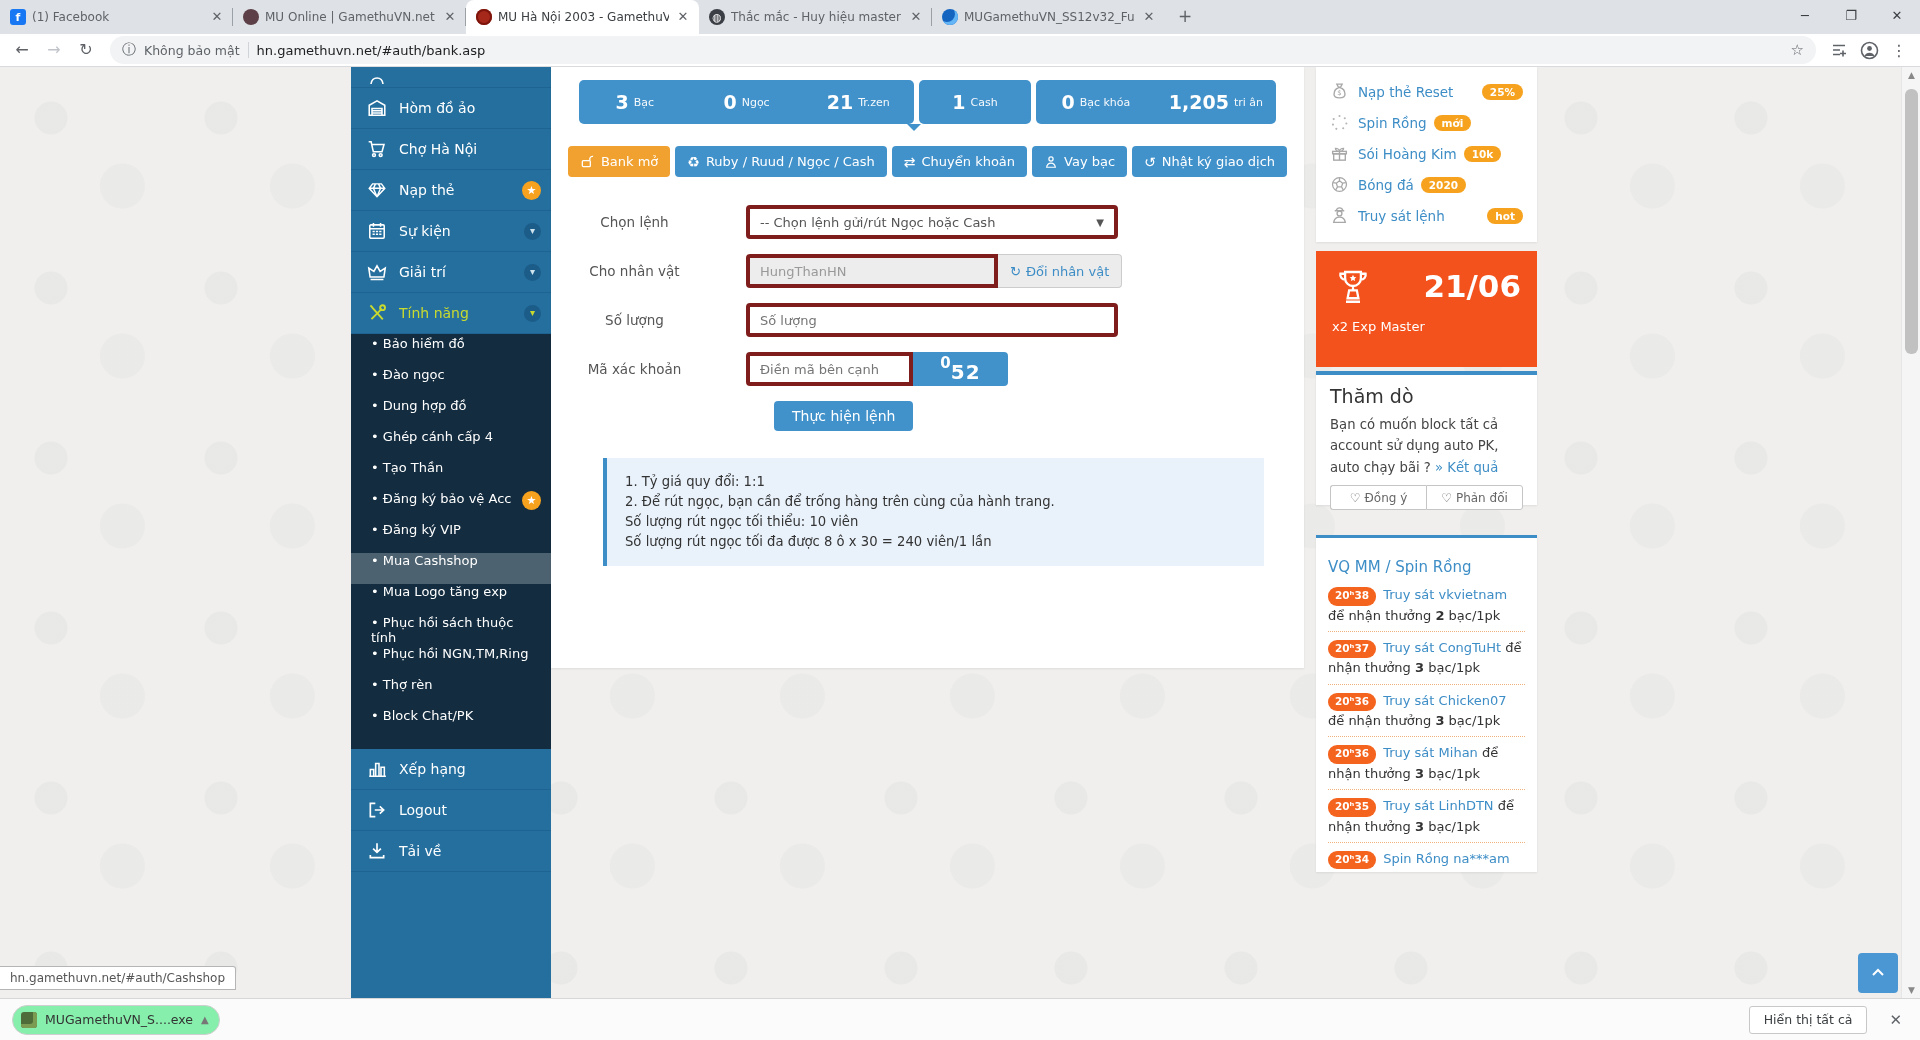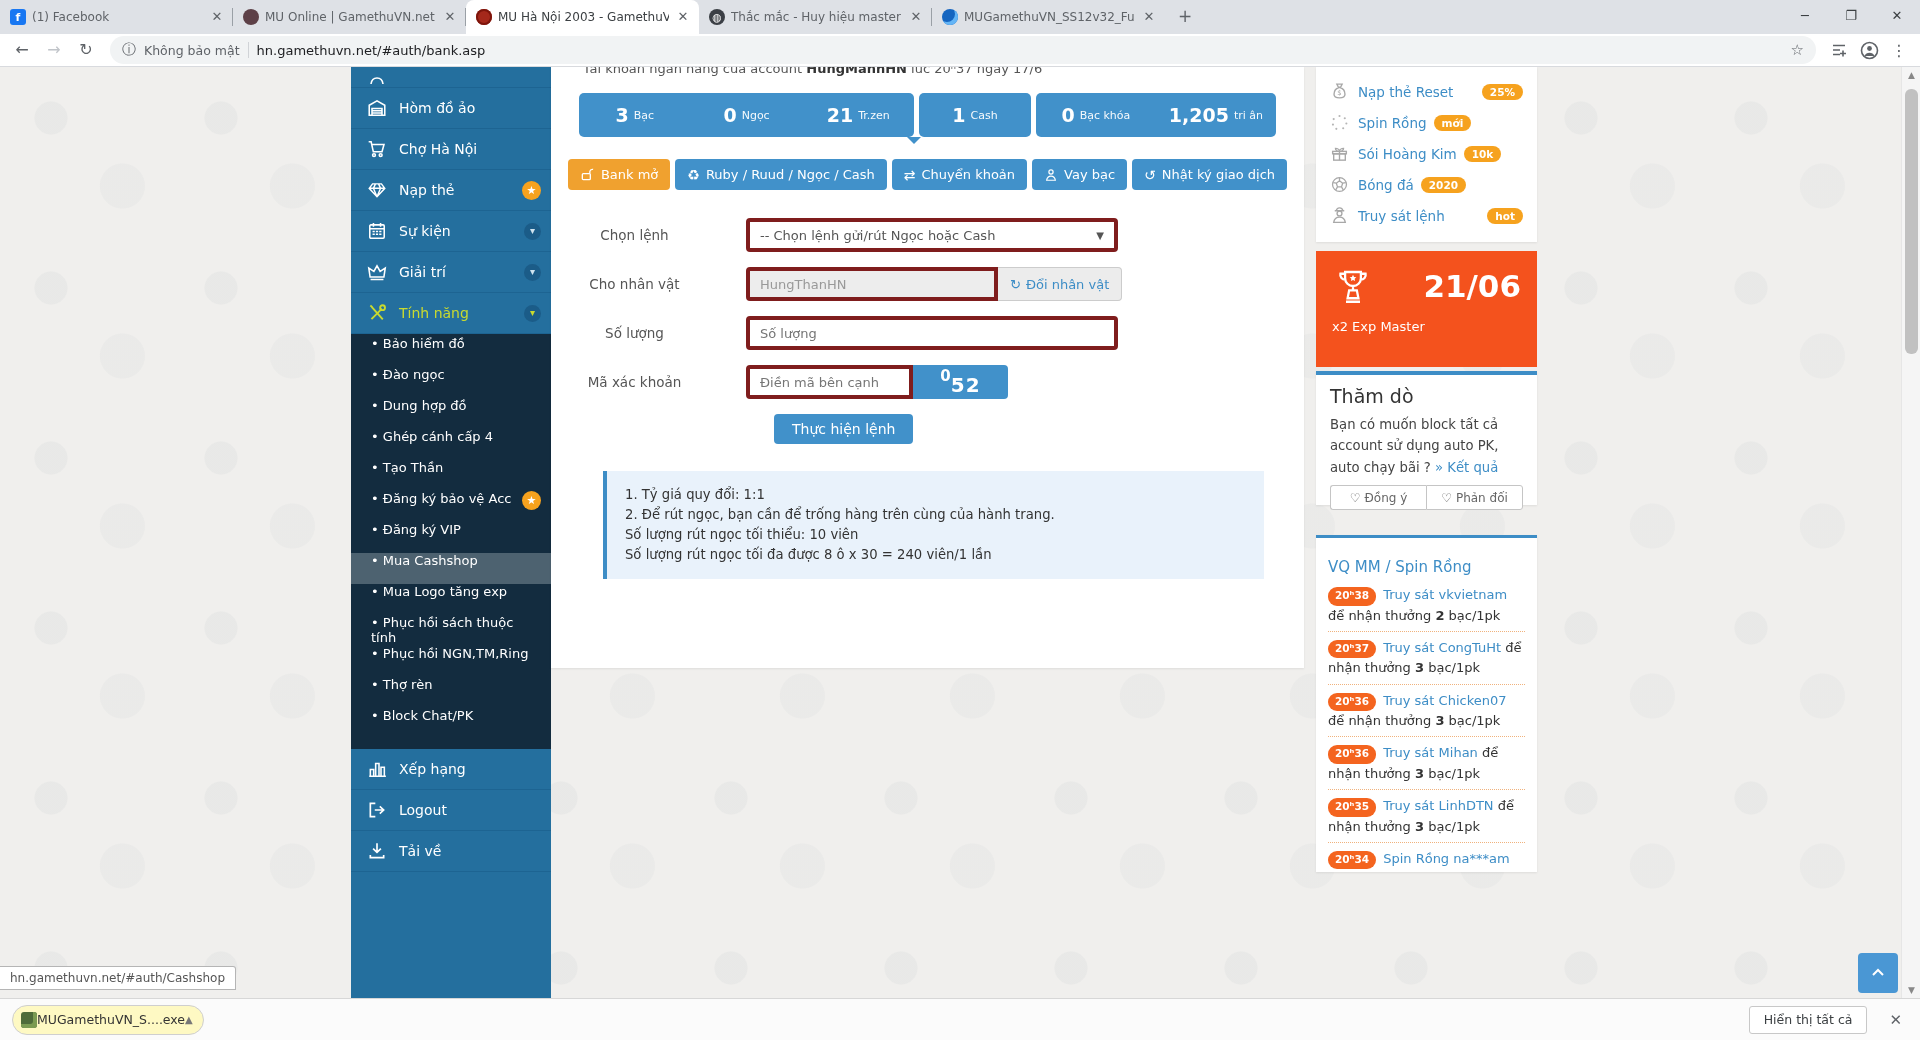--- a/index.html
+++ b/index.html
@@ -118,21 +118,21 @@
 
   
   .status-bubble { position:absolute; left:0; top:899px; background:#fff; border:1px solid #b5b5b5; border-left:none; border-radius:0 3px 0 0; padding:4px 10px; font-size:12px; color:#555; }
   .scrolltop { position:absolute; left:1858px; top:886px; width:40px; height:40px; background:#4a97d4; border-radius:4px; color:#fff; display:flex; align-items:center; justify-content:center; cursor:pointer; }
 
   .scrollbar { position:absolute; right:0; top:67px; width:19px; height:931px; background:#f5f5f5; border-left:1px solid #e6e6e6; }
   .sb-arrow { position:absolute; left:0; width:19px; height:16px; color:#888; font-size:9px; text-align:center; line-height:16px; }
   .sb-thumb { position:absolute; left:3px; top:22px; width:13px; height:265px; background:#c1c1c1; border-radius:6px; }
 
   .downloadbar { position:absolute; left:0; top:998px; width:1920px; height:42px; background:#fbfbfb; border-top:1px solid #d7d7d7; display:flex; align-items:center; padding:0 12px; }
-  .dl-item { height:30px; background:#fef9c3; border:1px solid #cfcfcf; border-radius:15px; display:flex; align-items:center; padding:0 10px 0 8px; gap:0; cursor:pointer; }
+  .dl-item { height:30px; background:#86efac; border:1px solid #cfcfcf; border-radius:15px; display:flex; align-items:center; padding:0 10px 0 8px; gap:8px; cursor:pointer; }
   .dl-ico { width:16px; height:16px; border-radius:3px; background:#4e6b3a; box-shadow:inset -4px -4px 0 #7b9b52; }
   .dl-name { font-size:12.5px; color:#333; }
   .dl-chev { font-size:10px; color:#777; }
   .dl-right { margin-left:auto; display:flex; align-items:center; gap:16px; }
   .dl-showall { height:28px; border:1px solid #c8c8c8; border-radius:3px; background:#fff; padding:0 14px; font-size:12.5px; color:#3c4043; display:flex; align-items:center; cursor:pointer; }
   .dl-close { font-size:15px; color:#5f6368; cursor:pointer; padding:0 6px; }
   svg { display:block; }
 </style>
 </head>
 <body>
@@ -337,25 +337,20 @@
           <svg width="20" height="20" viewBox="0 0 18 18" stroke="#fff" stroke-width="1.5" fill="none">
               <path d="M9 2v8 M5.5 6.8L9 10.3l3.5-3.5 M3 12.5V15h12v-2.5"></path>
             </svg>
         </span>
         <span>Tải về</span>
       </div>
       <div class="sb-fill"></div>
     </div>
 
     <div class="main-card">
-      <div class="acct-clip">
-        <div class="acct-line">
-          <span>Tài khoản ngân hàng của account </span><b>HungManhHN</b><span> lúc 20ʰ37 ngày 17/6</span>
-        </div>
-      </div>
 
       <div class="balance">
         <div class="bgroup g1">
           <div class="bseg">
               <span class="bval">3</span>
               <span class="blab">Bạc</span>
             </div>
           <div class="bseg">
               <span class="bval">0</span>
               <span class="blab">Ngọc</span>

